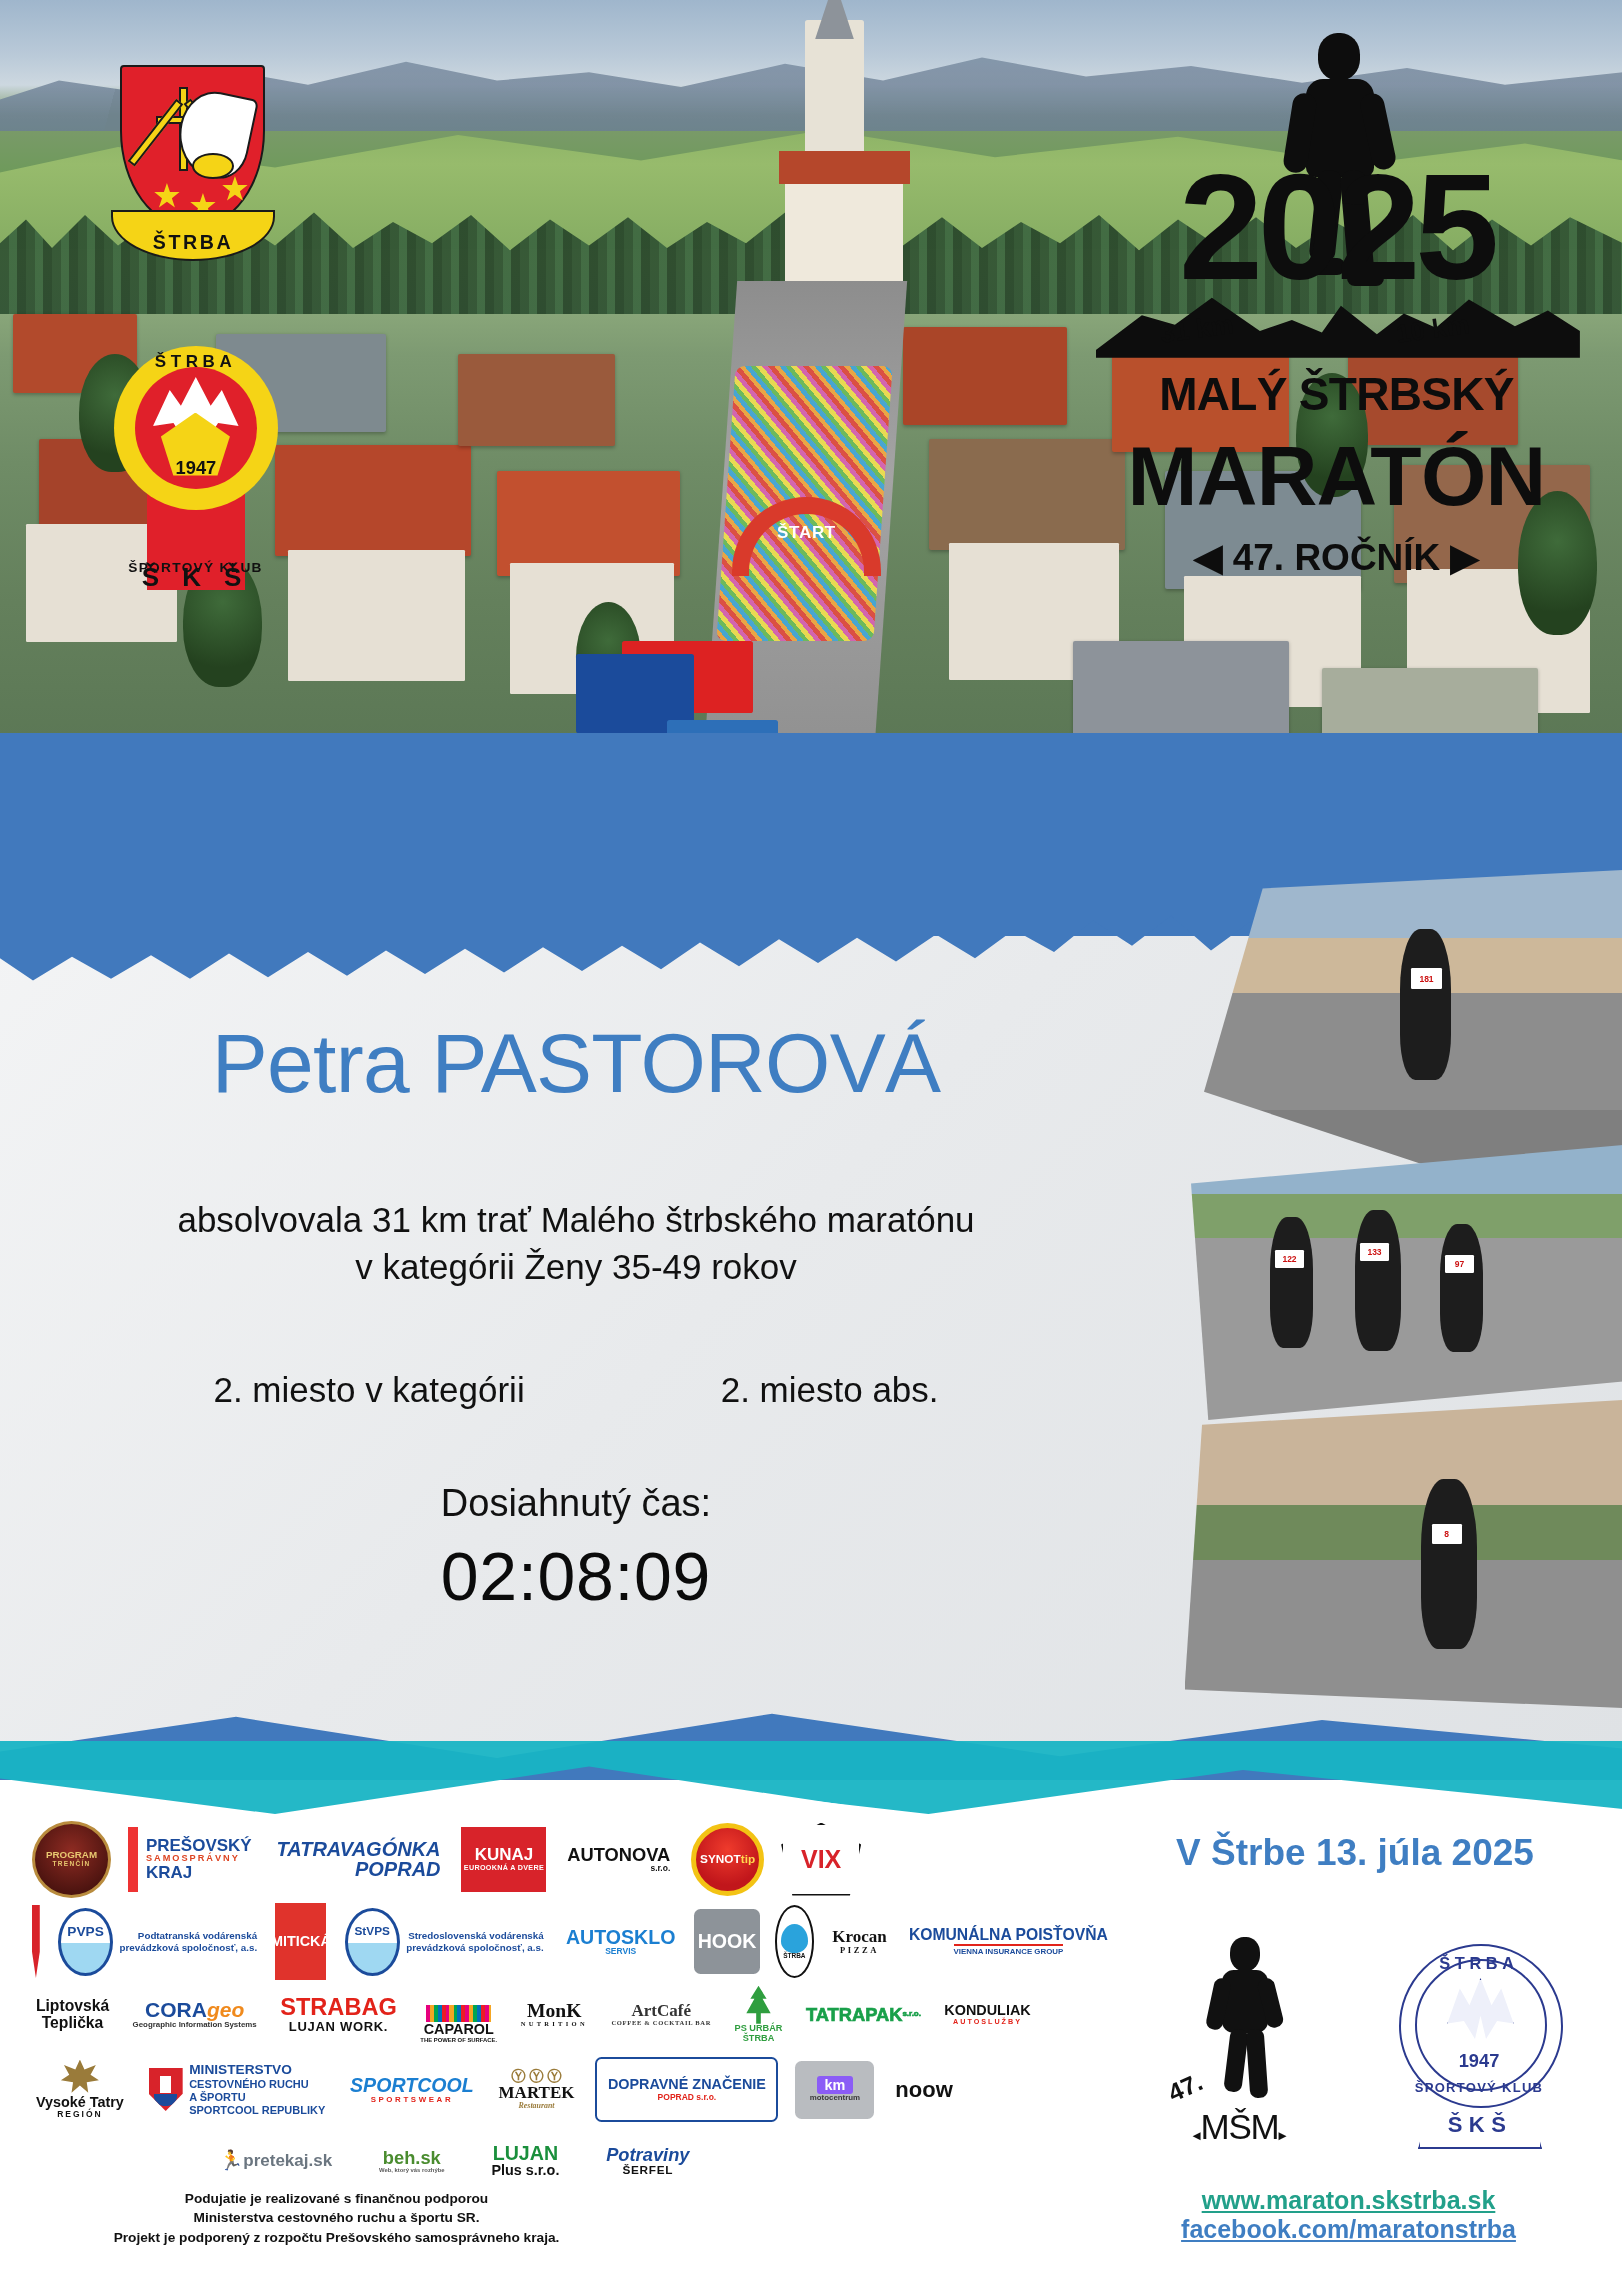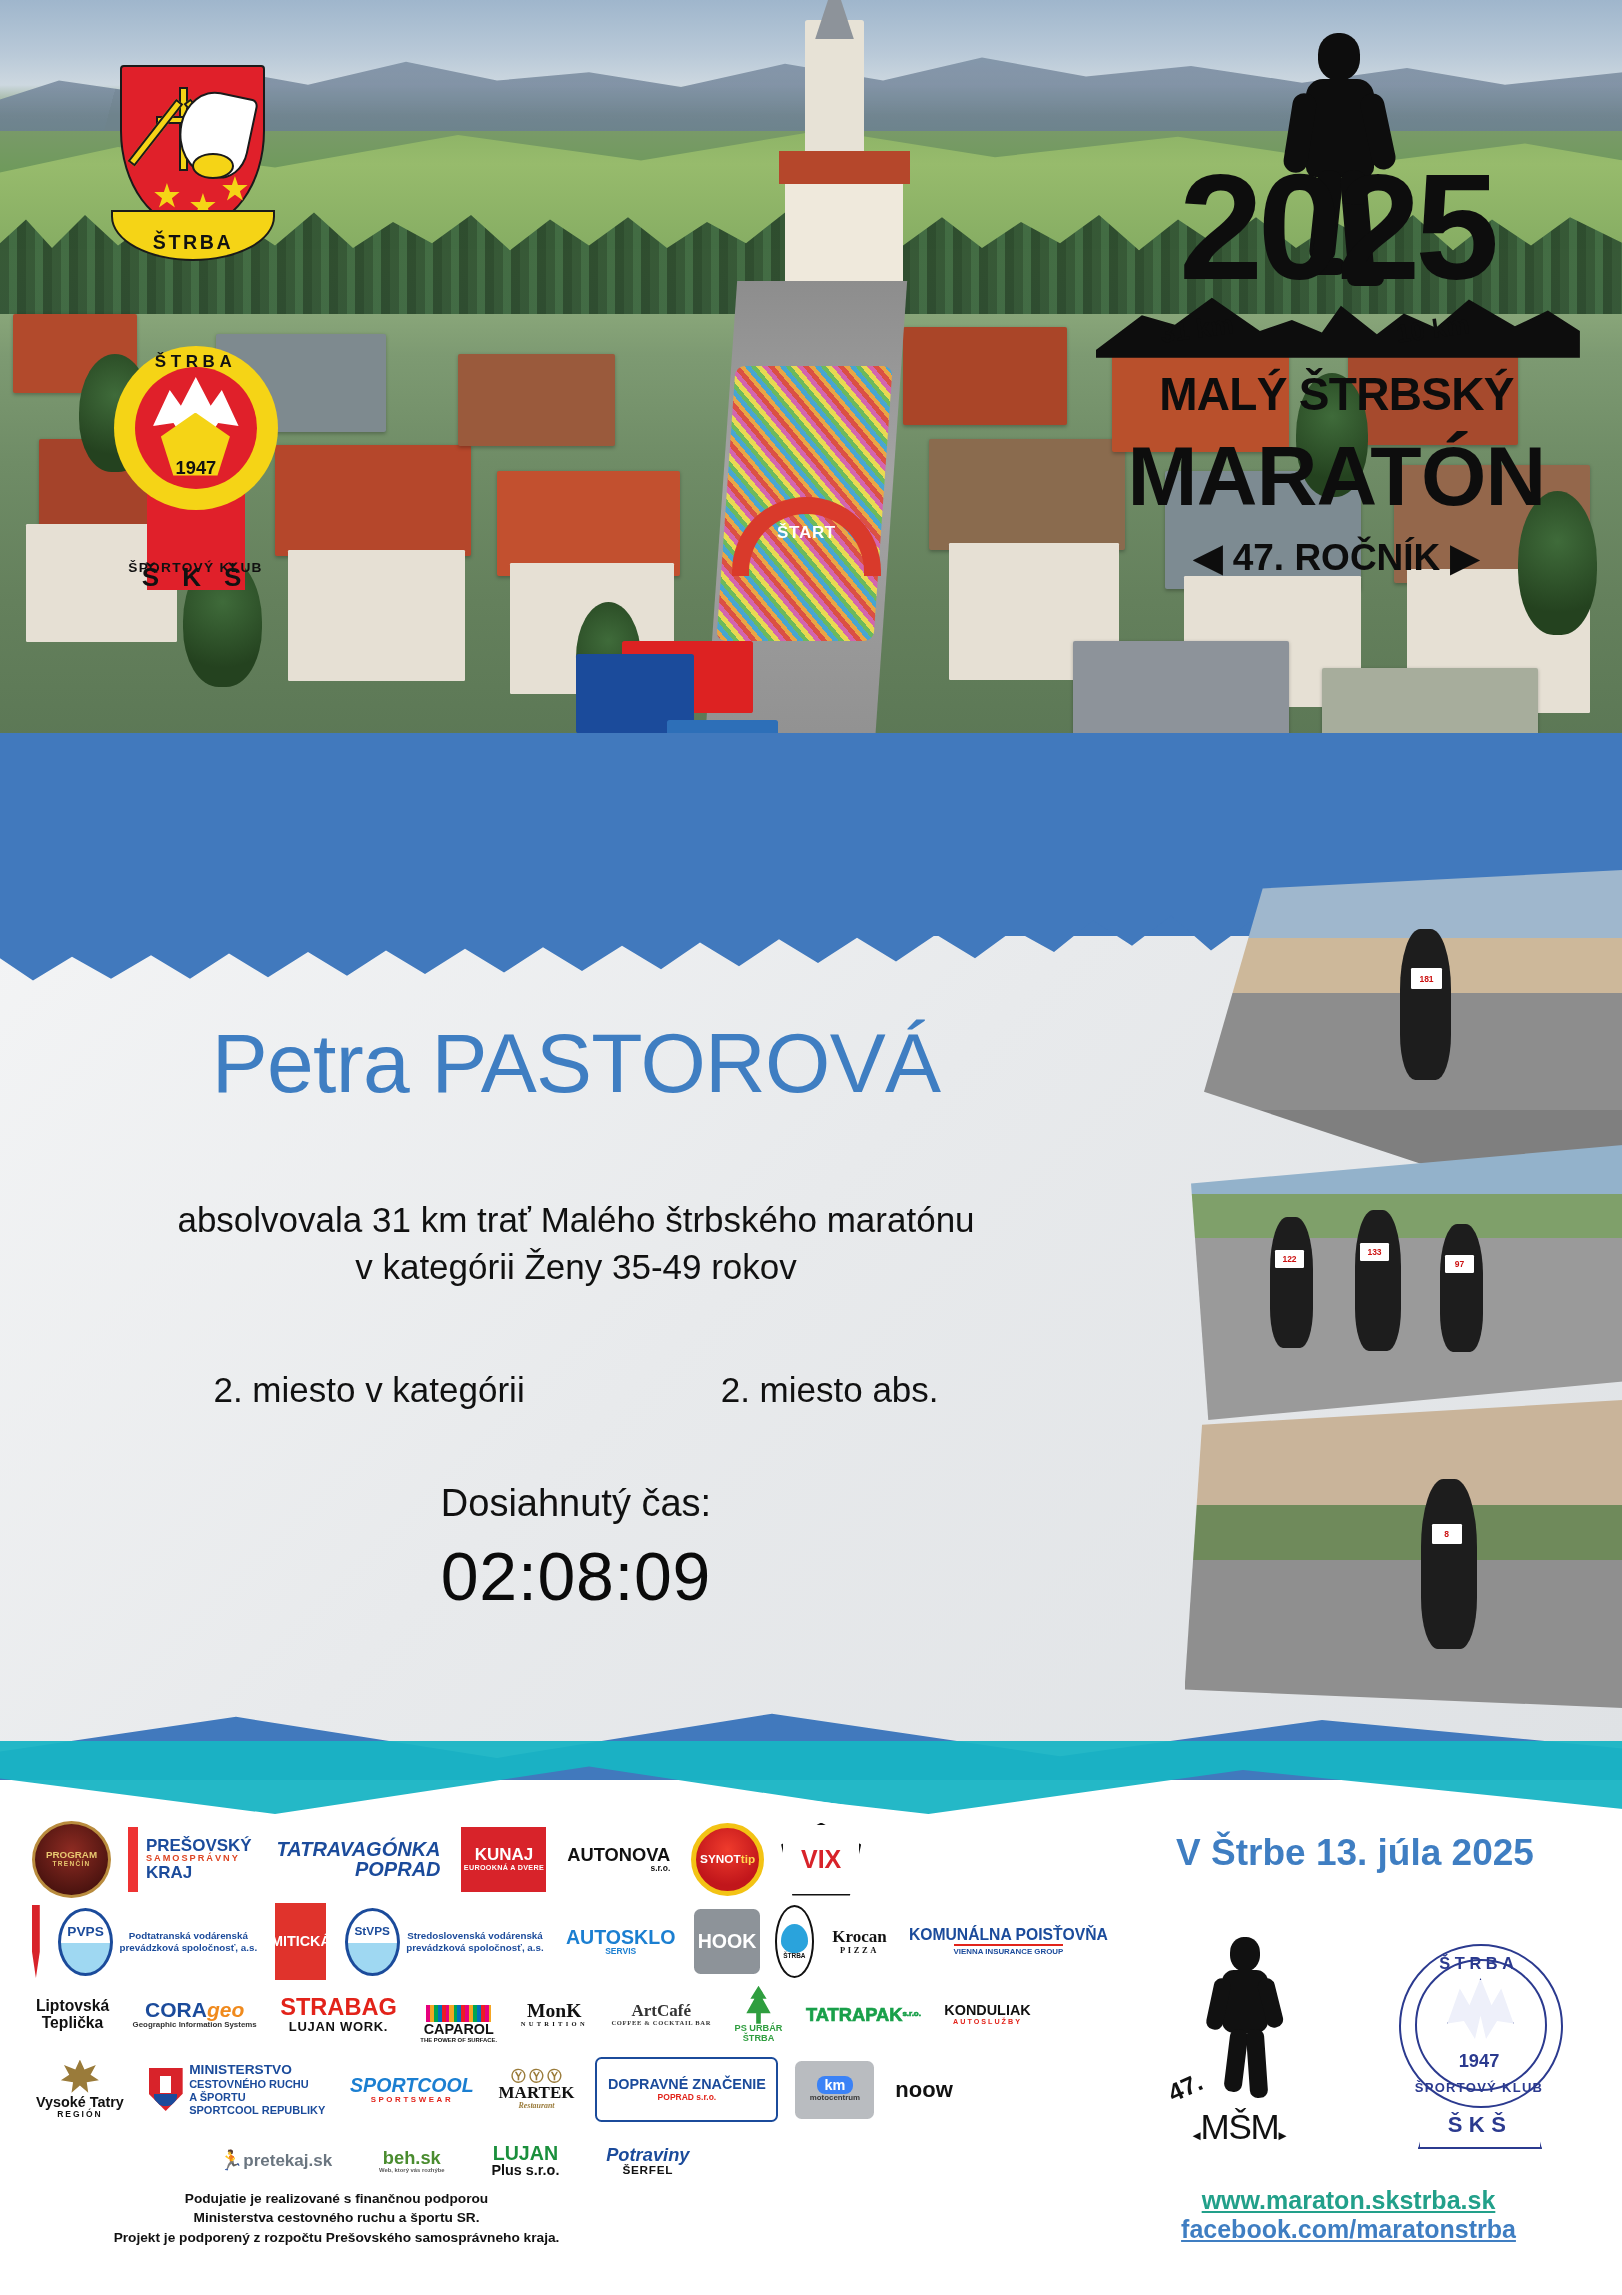--- a/index.html
+++ b/index.html
@@ -252,21 +252,21 @@
   .lg-kunaj em { font-size:7.2px; font-style:normal; letter-spacing:0.3px; }
   .lg-autonova { color:#111; font-size:18.3px; flex-direction:column; }
   .lg-autonova em { font-size:8.5px; font-style:normal; align-self:flex-end; }
   .lg-synot { width:73px; height:73px; border-radius:50%;
     background:radial-gradient(circle at 50% 34%,#ef3b2c,#c1161b 68%); border:5.9px solid #f3c314;
     color:#fff; font-size:11.8px; }
   .lg-synot i { color:#ffd84d; font-style:normal; }
   .lg-vix { color:#d8232a; font-size:25px; width:80px; height:73px;
     background:#fff; border:2.6px solid #111;
     clip-path:polygon(50% 0,100% 30%,86% 100%,14% 100%,0 30%); }
-  .lg-mini { color:#1b4b9b; font-size:9.8px; text-align:center; line-height:1.22; }
+  .lg-mini { color:#1b4b9b; font-size:9.8px; text-align:right; line-height:1.22; }
   .lg-pvps,.lg-stvps { display:flex; gap:6.5px; align-items:center; }
   .ov { width:55px; height:68px; border-radius:50%; border:3.3px solid #1b4b9b;
         background:linear-gradient(to bottom,#fff 52%,#9fd8f2 52%); color:#1b4b9b;
         display:flex; align-items:flex-start; justify-content:center; padding-top:14.4px; font-size:13.7px; font-weight:800; }
   .lg-miticka { background:#e0332c; color:#fff; width:51px; height:77px; font-size:14.4px;
         flex-direction:column; line-height:1.0; }
   .lg-coat { width:59px; height:73px; background:#d8232a;
         clip-path:polygon(0 0,100% 0,100% 64%,50% 100%,0 64%); position:relative; }
   .lg-coat:after { content:""; position:absolute; left:14.4px; top:17px; width:30px; height:30px;
         background:#fff; border-radius:50% 50% 40% 40%; }
@@ -301,21 +301,21 @@
   .lg-minsr { color:#1b4b9b; font-size:11px; text-align:left; line-height:1.2; }
   .lg-sportcool { color:#1b7fd1; font-size:19.6px; font-style:italic; flex-direction:column; }
   .lg-sportcool em { color:#e2231a; font-size:7.9px; letter-spacing:2.6px; font-style:normal; }
   .lg-martek { color:#111; font-size:17px; font-family:"Liberation Serif",serif; flex-direction:column; }
   .lg-martek em { font-size:7.9px; font-style:italic; color:#9a7b3a; }
   .lg-dopravne { border:2.6px solid #1b4b9b; border-radius:6.5px; padding:3.9px 10.5px;
         color:#1b4b9b; font-size:14.4px; flex-direction:column; }
   .lg-dopravne i { color:#e2231a; font-style:normal; }
   .lg-km { width:79px; height:58px; background:#b9bcc0; border-radius:6.5px;
         color:#fff; font-size:14.4px; flex-direction:column; }
-  .lg-km b { background:#3b82f6; border-radius:8px; padding:1.3px 7.9px; }
+  .lg-km b { background:#8b5cf6; border-radius:3px; padding:1.3px 7.9px; }
   .lg-km em { font-size:7.9px; font-style:normal; color:#3a3a3a; }
   .lg-now { color:#111; font-size:22px; }
   .lg-pretekaj { color:#6b7680; font-size:17px; }
   .lg-beh { color:#4a8c2f; font-size:18.3px; flex-direction:column; }
   .lg-beh em { font-size:5.9px; font-style:normal; color:#5a5a5a; }
   .lg-lujan { color:#1a8f3c; font-size:19.6px; flex-direction:column; }
   .lg-lujan em { color:#111; font-size:14.4px; font-style:normal; }
   .lg-potraviny { color:#1b4b9b; font-size:18.3px; flex-direction:column; font-style:italic; }
   .lg-potraviny em { color:#111; font-size:11.8px; font-style:normal; letter-spacing:0.7px; }
 

